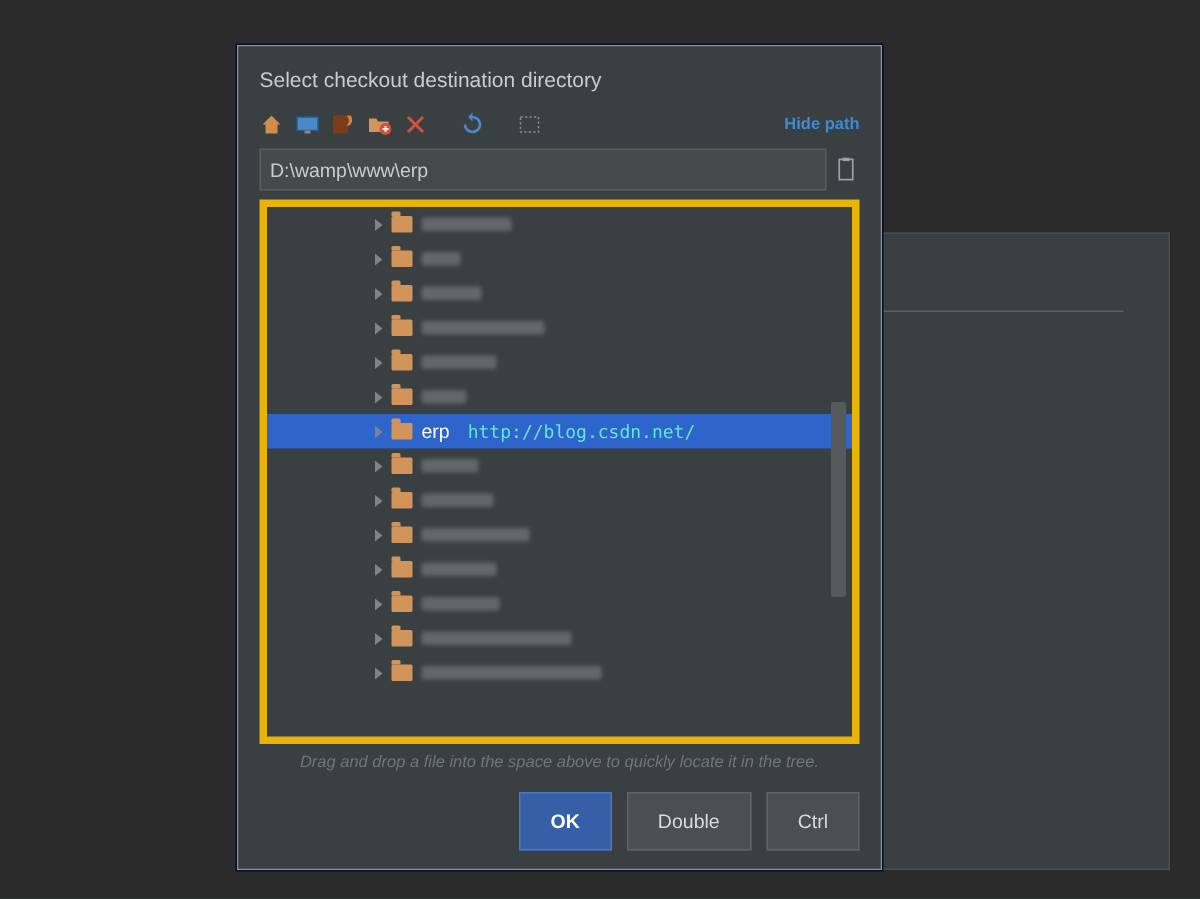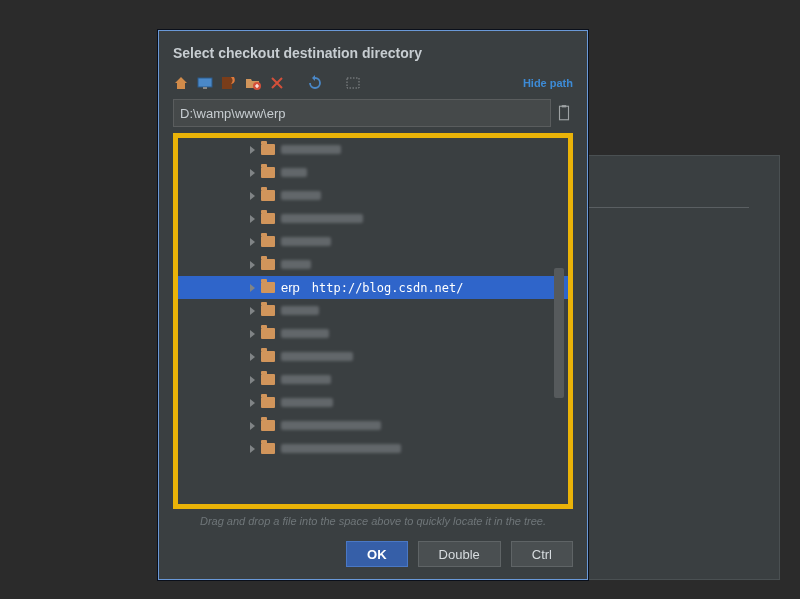--- a/index.html
+++ b/index.html
@@ -86,21 +86,20 @@
 
   .dialog-body {
     flex: 1;
     padding: 14px 14px 12px 14px;
     display: flex; flex-direction: column;
     background: #3a3f41;
   }
   .instruction {
     color: #c7cdd1; font-size: 14px;
     margin-bottom: 14px;
-    font-weight: bold;
   }
 
   .toolbar {
     display: flex; align-items: center;
     gap: 8px;
     margin-bottom: 8px;
   }
   .tb-icon {
     width: 16px; height: 16px;
     display: inline-flex; align-items: center; justify-content: center;
@@ -152,21 +151,21 @@
     padding-left: 72px;
     gap: 6px;
     font-size: 13px;
     color: #b0b5b8;
   }
   .tree-item.selected {
     background: #2f65ca;
     color: #ffffff;
   }
   .watermark {
-    color: #ffffff;
+    color: #5eead4;
     font-family: monospace;
     font-size: 12px;
     margin-left: 6px;
   }
   .arrow {
     width: 0; height: 0;
     border-top: 4px solid transparent;
     border-bottom: 4px solid transparent;
     border-left: 5px solid #808486;
   }
@@ -199,21 +198,21 @@
     margin-top: 6px;
     font-style: italic;
   }
 
   .button-row {
     display: flex; justify-content: flex-end;
     gap: 10px;
     margin-top: 14px;
   }
   .btn {
-    height: 26px;
+    height: 39px;
     padding: 0 20px;
     background: #4a4f51;
     border: 1px solid #5f6466;
     color: #d7dcdf;
     font-size: 13px;
     display: flex; align-items: center; justify-content: center;
     cursor: pointer;
   }
   .btn.primary {
     background: #365fa8;

